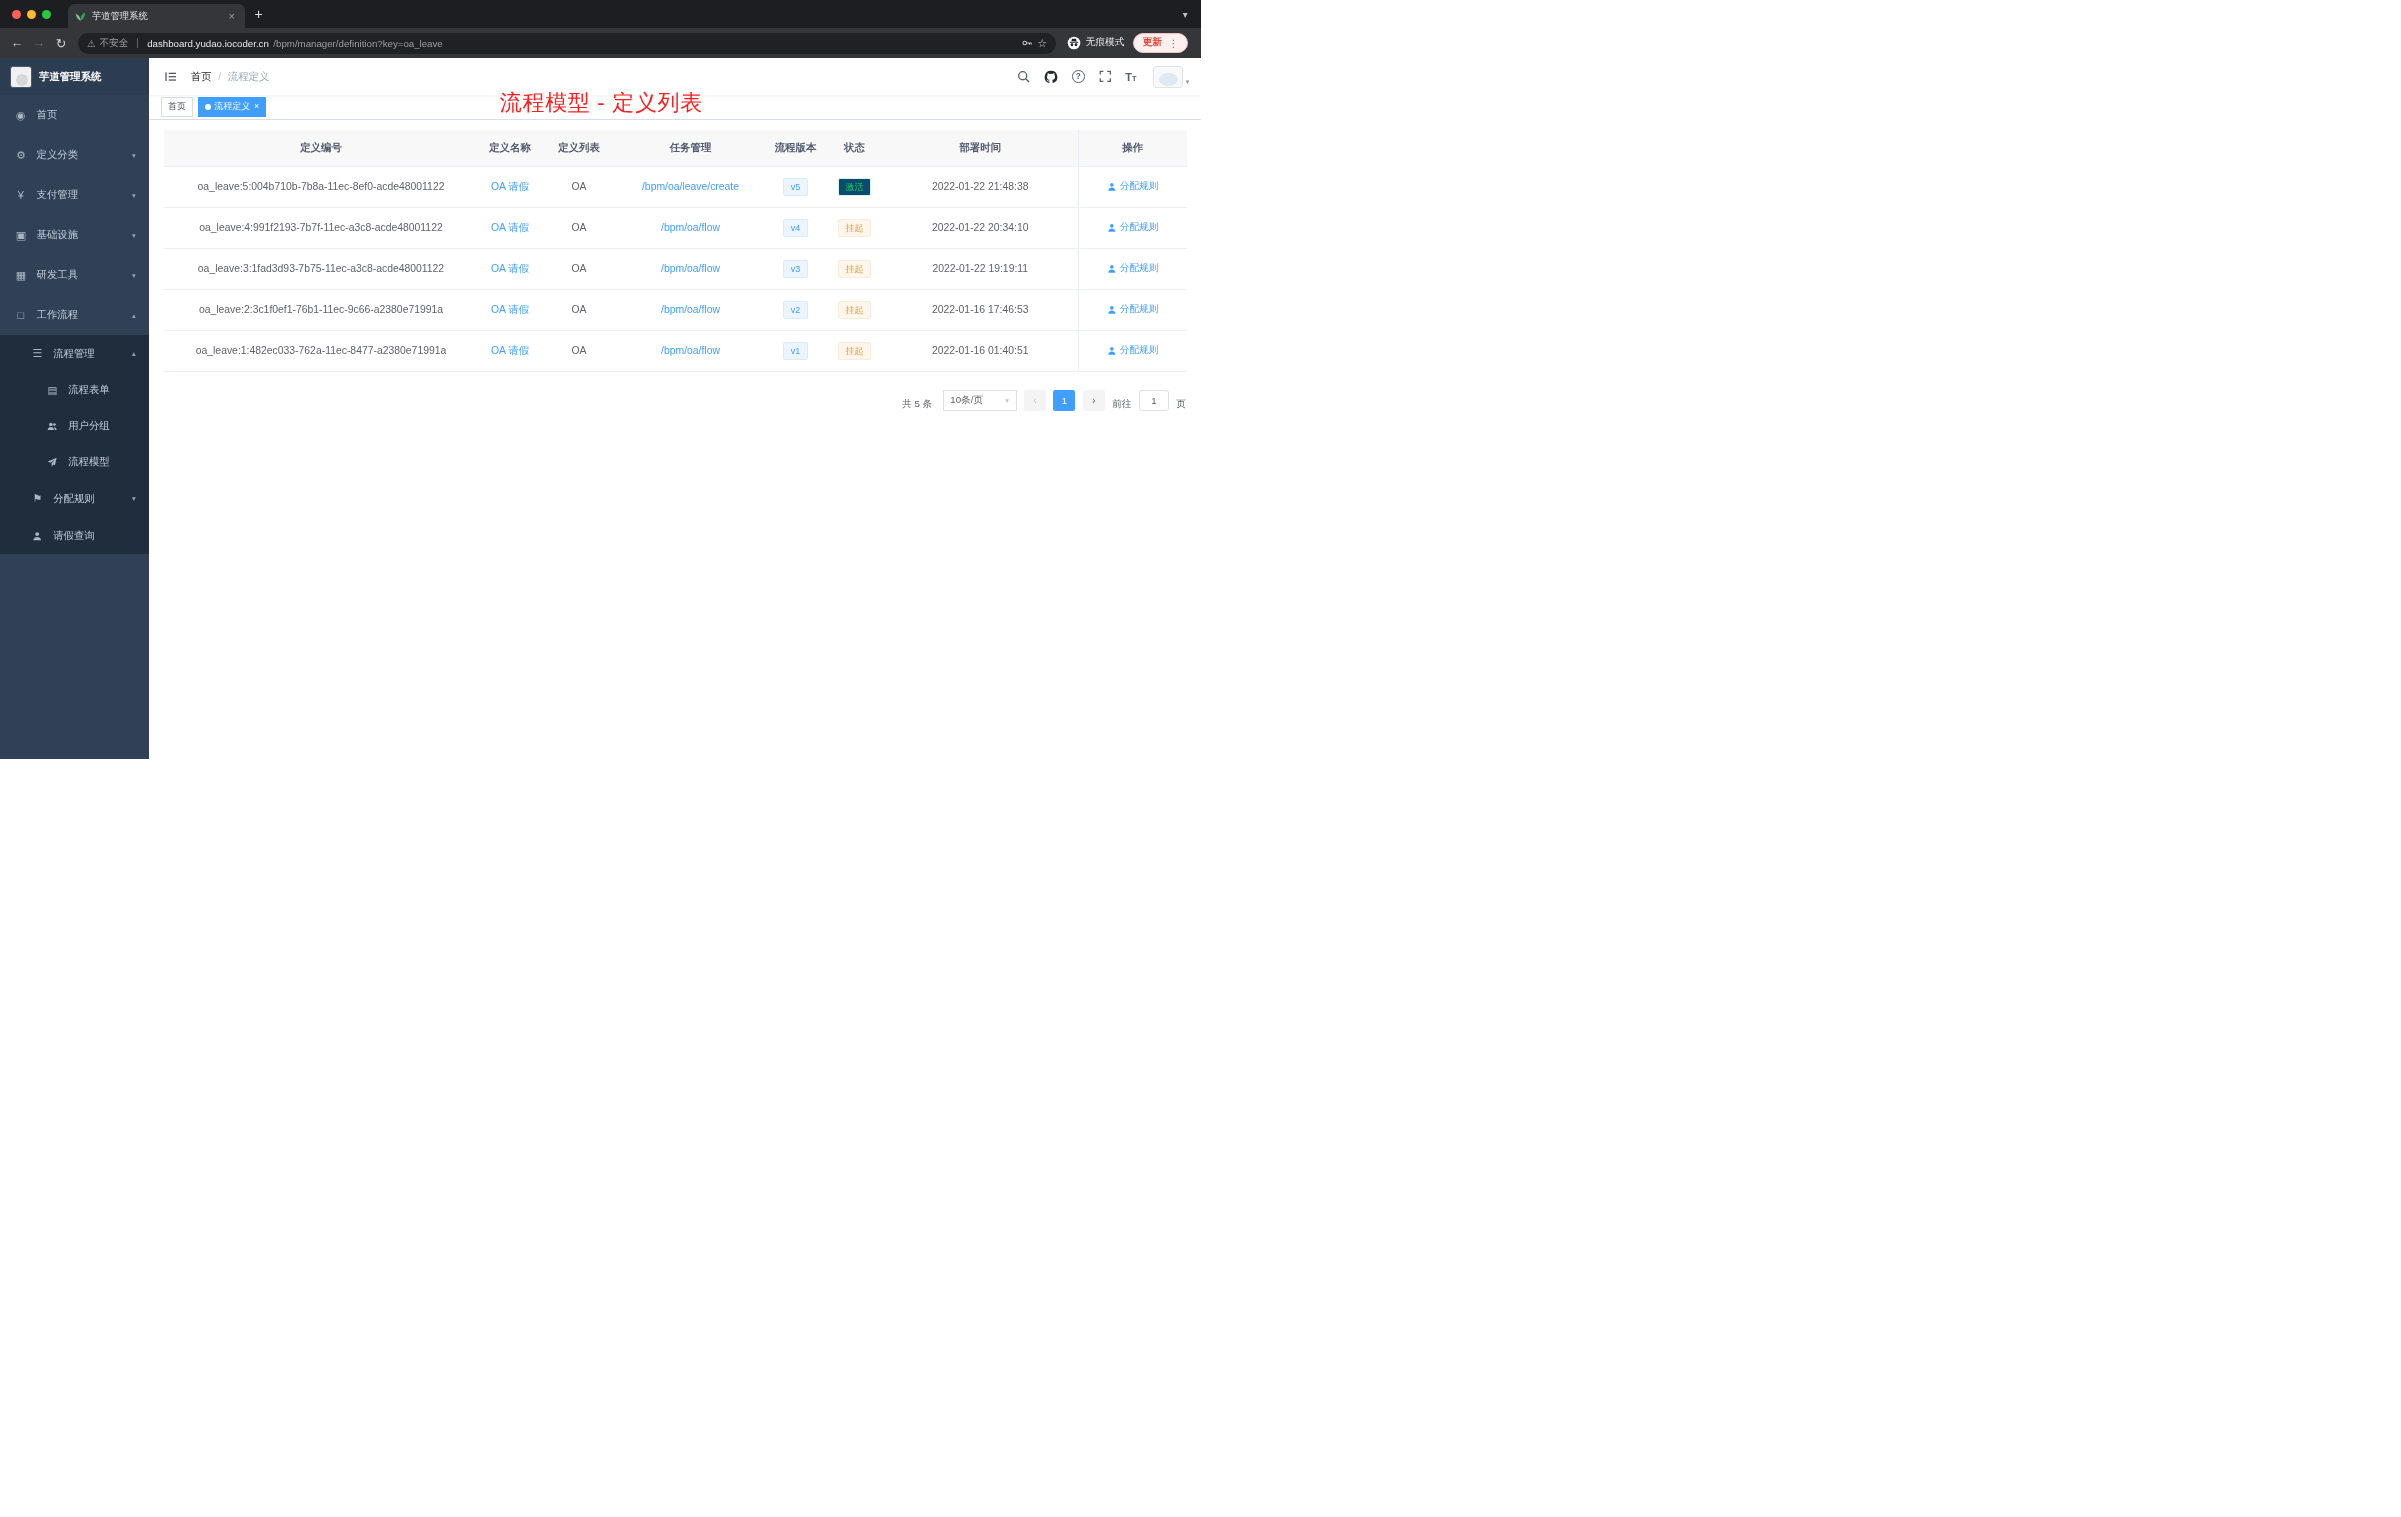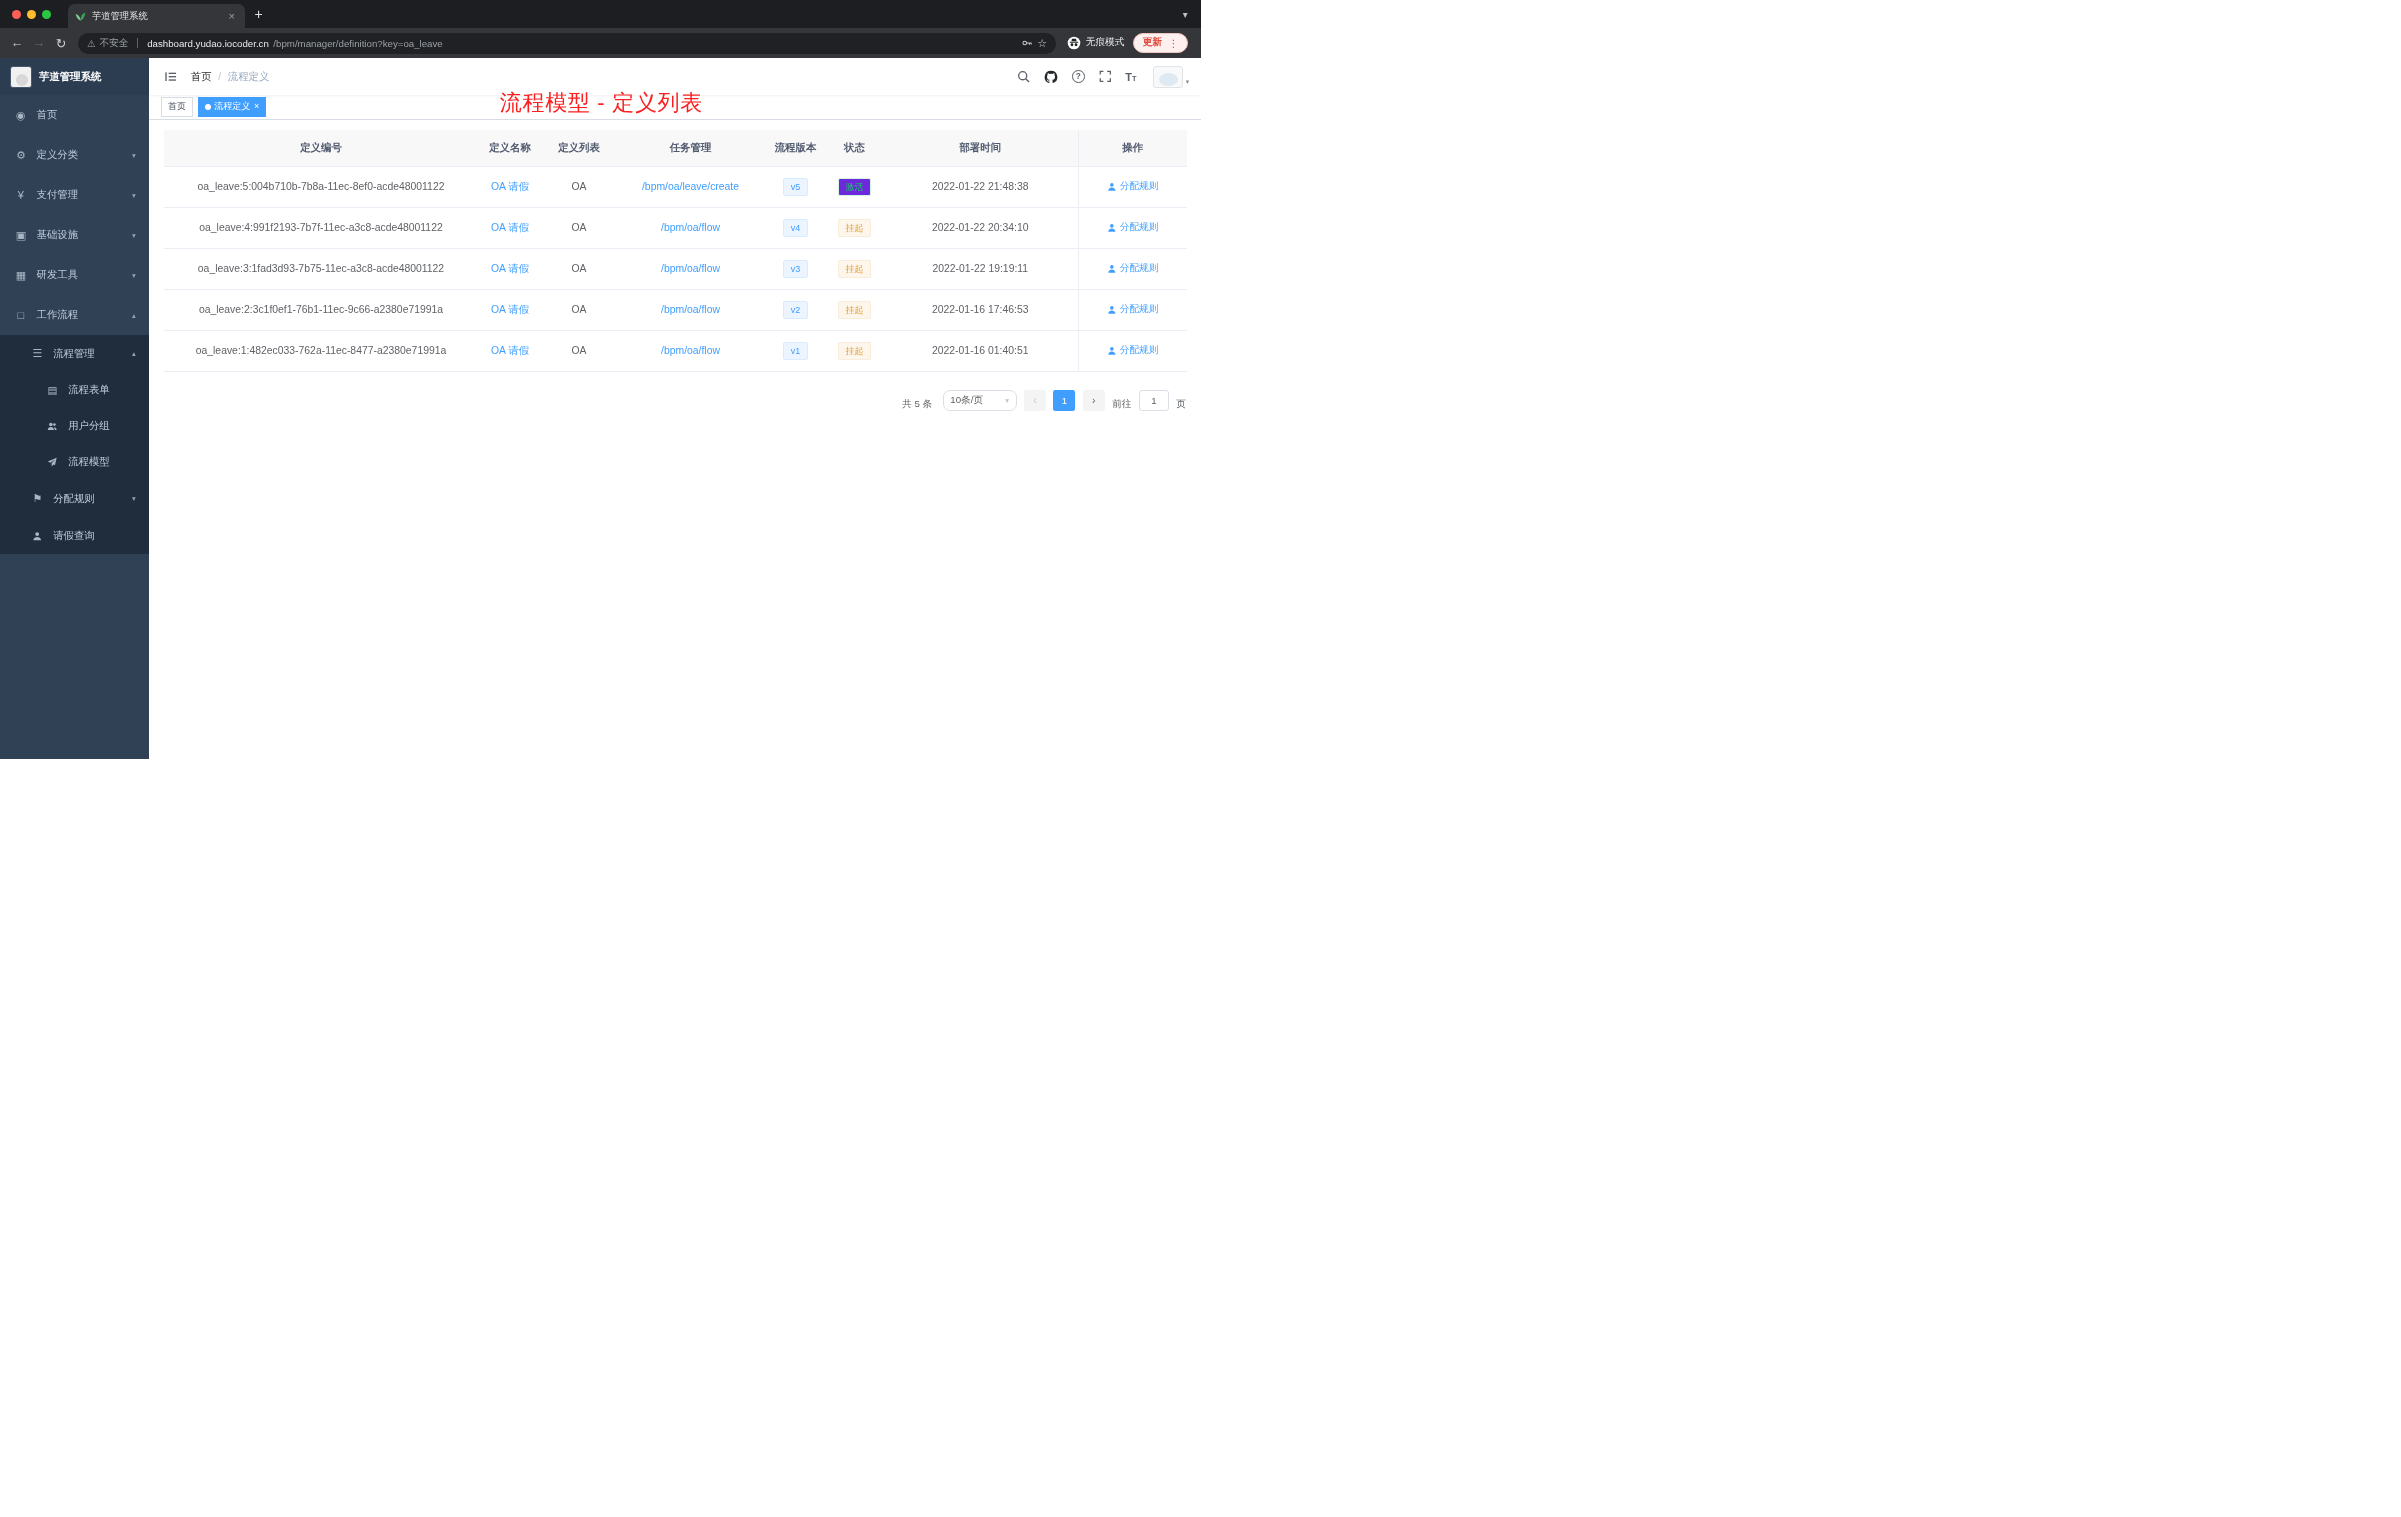--- a/index.html
+++ b/index.html
@@ -82,28 +82,28 @@
 
   .content { flex:1; padding:10.4px 15px 0 15px; overflow:hidden; }
 
   table { width:100%; border-collapse:collapse; table-layout:fixed; font-size:10.4px; color:#606266; }
   thead th { background:#f8f8f9; color:#515a6e; font-weight:700; height:36px; text-align:center; border-bottom:0.7px solid #ebeef5; white-space:nowrap; }
   tbody td { height:41px; text-align:center; border-bottom:0.7px solid #ebeef5; white-space:nowrap; overflow:hidden; text-overflow:ellipsis; padding:0 3px; }
   th.ops-col, td.ops-col { border-left:0.7px solid #ebeef5; }
   .cell-link { color:#409eff; cursor:pointer; }
   .pill { display:inline-block; padding:1.5px 6.7px; font-size:9px; border-radius:2px; line-height:12.6px; }
   .pill.ver { background:#ecf5ff; border:0.7px solid #d9ecff; color:#409eff; cursor:pointer; }
-  .pill.success { background:#6d28d9; border:0.7px solid #d0f5e2; color:#13ce66; }
+  .pill.success { background:#0c4a6e; border:0.7px solid #d0f5e2; color:#13ce66; }
   .pill.warning { background:#fdf6ec; border:0.7px solid #faecd8; color:#e6a23c; }
   .op-link { color:#409eff; font-size:9.7px; display:inline-flex; align-items:center; gap:3px; cursor:pointer; }
   .op-link svg { flex:0 0 auto; }
 
   .pagination { display:flex; align-items:flex-end; justify-content:flex-end; gap:7.4px; margin-top:18px; font-size:9.7px; color:#606266; }
   .pg-total { margin-right:3px; }
-  .pg-select { width:74px; height:21px; border:0.7px solid #dcdfe6; border-radius:7px; display:flex; align-items:center; justify-content:space-between; padding:0 6.7px; cursor:pointer; background:#fff; }
+  .pg-select { width:74px; height:21px; border:0.7px solid #dcdfe6; border-radius:0; display:flex; align-items:center; justify-content:space-between; padding:0 6.7px; cursor:pointer; background:#fff; }
   .pg-caret { color:#c0c4cc; font-size:7.4px; }
   .pg-btn { min-width:22px; height:21px; background:#f4f4f5; border-radius:2.2px; display:flex; align-items:center; justify-content:center; font-size:10.4px; color:#606266; cursor:pointer; }
   .pg-btn.disabled { color:#c0c4cc; cursor:default; }
   .pg-btn.active { background:#409eff; color:#fff; font-size:9.7px; cursor:default; }
   .goto-input { width:30px; height:21px; border:0.7px solid #dcdfe6; border-radius:3px; text-align:center; font-size:9.7px; color:#606266; outline:none; font-family:inherit; }
 </style>
 </head>
 <body>
 
 <div class="tabstrip">

